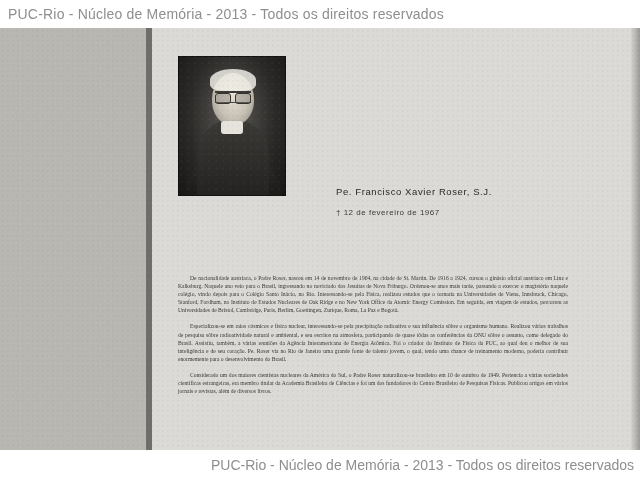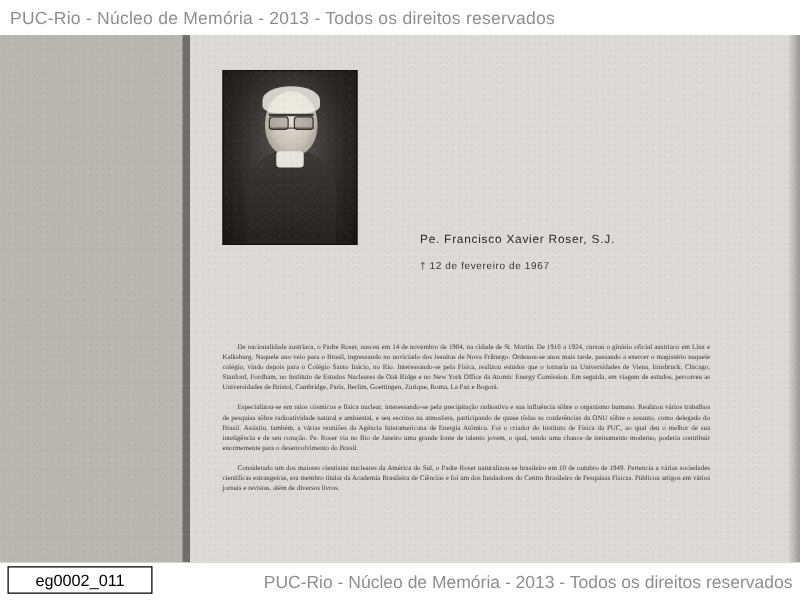--- a/index.html
+++ b/index.html
@@ -10,21 +10,21 @@
     width: 640px;
     height: 480px;
     background: #ffffff;
     font-family: "Liberation Sans", sans-serif;
     overflow: hidden;
   }
   #page {
     position: relative;
     width: 640px;
     height: 480px;
-    background: #737373;
+    background: #fef9c3;
   }
 
   
   .watermark-top {
     position: absolute;
     left: 0;
     top: 0;
     width: 640px;
     height: 28px;
     background: #ffffff;
@@ -295,15 +295,14 @@
     <div class="body-text">
       <p>De nacionalidade austríaca, o Padre Roser, nasceu em 14 de novembro de 1904, na cidade de St. Martin. De 1916 a 1924, cursou o ginásio oficial austríaco em Linz e Kalksburg. Naquele ano veio para o Brasil, ingressando no noviciado dos Jesuítas de Nova Friburgo. Ordenou-se anos mais tarde, passando a exercer o magistério naquele colégio, vindo depois para o Colégio Santo Inácio, no Rio. Interessando-se pela Física, realizou estudos que o tornaria na Universidades de Viena, Innsbruck, Chicago, Stanford, Fordham, no Instituto de Estudos Nucleares de Oak Ridge e no New York Office da Atomic Energy Comission. Em seguida, em viagem de estudos, percorreu as Universidades de Bristol, Cambridge, Paris, Berlim, Goettingen, Zurique, Roma, La Paz e Bogotá.</p>
       <p>Especializou-se em raios cósmicos e física nuclear, interessando-se pela precipitação radioativa e sua influência sôbre o organismo humano. Realizou vários trabalhos de pesquisa sôbre radioatividade natural e ambiental, e seu escritos na atmosfera, participando de quase tôdas as conferências da ONU sôbre o assunto, como delegado do Brasil. Assistiu, também, a várias reuniões da Agência Interamericana de Energia Atômica. Foi o criador do Instituto de Física da PUC, ao qual deu o melhor de sua inteligência e de seu coração. Pe. Roser via no Rio de Janeiro uma grande fonte de talento jovem, o qual, tendo uma chance de treinamento moderno, poderia contribuir enormemente para o desenvolvimento do Brasil.</p>
       <p>Considerado um dos maiores cientistas nucleares da América do Sul, o Padre Roser naturalizou-se brasileiro em 10 de outubro de 1949. Pertencia a várias sociedades científicas estrangeiras, era membro titular da Academia Brasileira de Ciências e foi um dos fundadores do Centro Brasileiro de Pesquisas Físicas. Publicou artigos em vários jornais e revistas, além de diversos livros.</p>
     </div>
 
     <div class="noise"></div>
   </div>
 
   <div class="watermark-bottom">PUC-Rio - Núcleo de Memória - 2013 - Todos os direitos reservados</div>
-  <div class="scan-id">eg0002_011</div>
 
 </div>
 
 </body></html>

